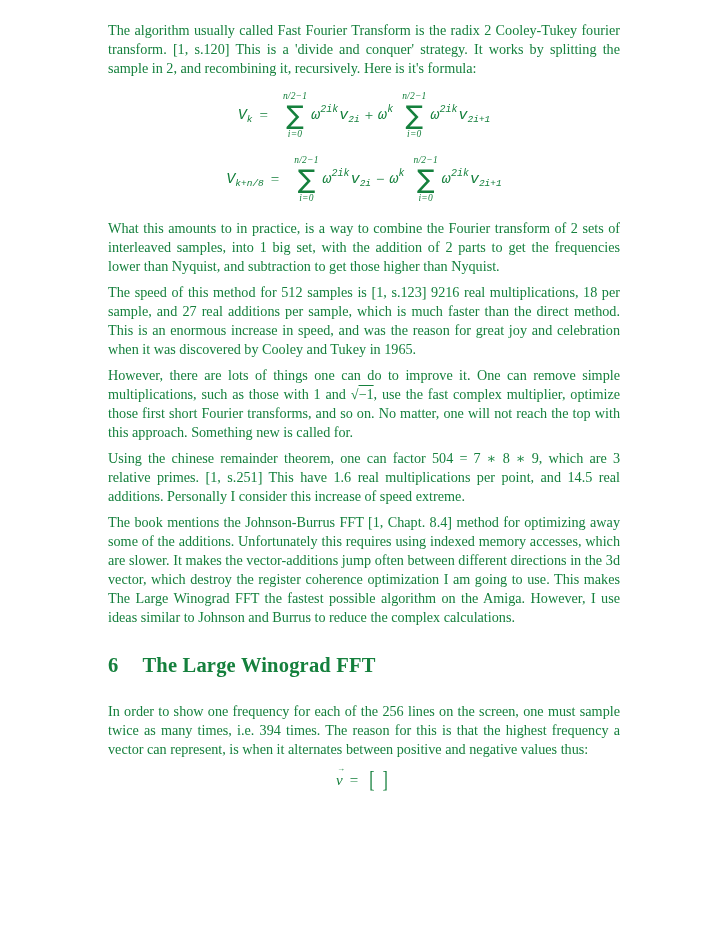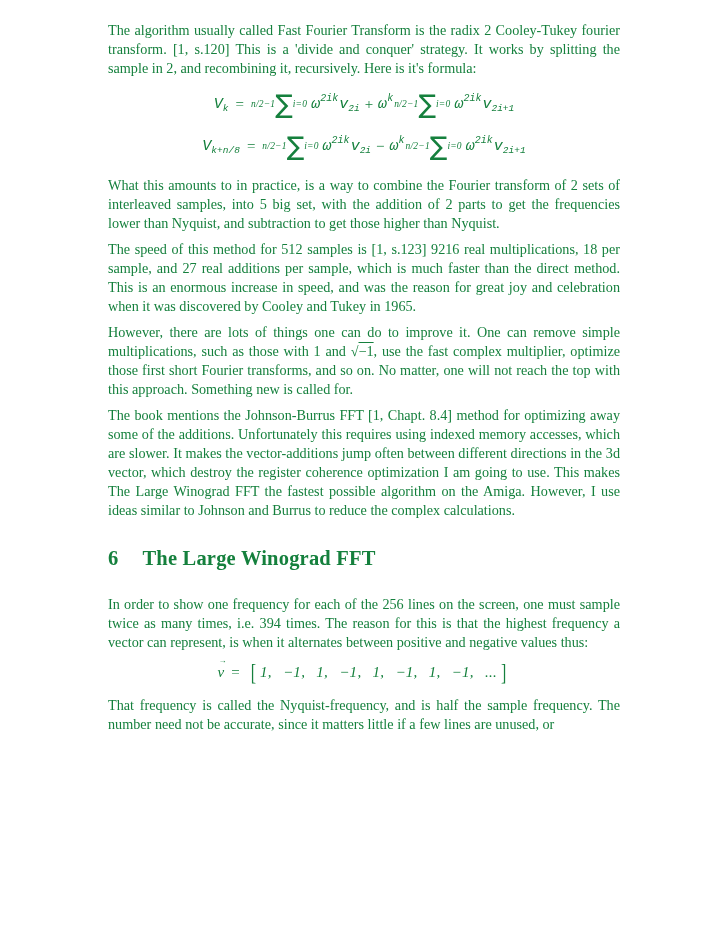--- a/index.html
+++ b/index.html
@@ -45,22 +45,23 @@
   .msub {
     font-size: 9.5px;
     font-style: italic;
     vertical-align: -3px;
     line-height: 0;
   }
   .rel { margin: 0 7px; }
   .op  { margin: 0 5px; }
   .sum {
     display: inline-flex;
+    flex-direction: column;
     align-items: center;
-    margin: 0 4px 0 0;
+    margin: 0 4px 0 8px;
   }
   .lim {
     font-size: 9.5px;
     font-style: italic;
     line-height: 1.15;
     letter-spacing: 0.2px;
   }
   .sigma {
     font-family: "DejaVu Sans", sans-serif;
     font-size: 26px;
@@ -152,42 +153,41 @@
       <span class="op">−</span>
       <span class="term"><span class="mi">ω</span><span class="msup">k</span></span>
       <span class="sum">
         <span class="lim">n/2−1</span>
         <span class="sigma">∑</span>
         <span class="lim">i=0</span>
       </span>
       <span class="term"><span class="mi">ω</span><span class="msup">2ik</span><span class="mi">v</span><span class="msub">2i+1</span></span>
     </div>
 
-    <p class="body">What this amounts to in practice, is a way to combine the Fourier transform of 2 sets of interleaved samples, into 5 big set, with the addition of 2 parts to get the frequencies lower than Nyquist, and subtraction to get those higher than Nyquist.</p>
+    <p class="body">What this amounts to in practice, is a way to combine the Fourier transform of 2 sets of interleaved samples, into 1 big set, with the addition of 2 parts to get the frequencies lower than Nyquist, and subtraction to get those higher than Nyquist.</p>
 
     <p class="body">The speed of this method for 512 samples is [1, s.123] 9216 real multiplications, 18 per sample, and 27 real additions per sample, which is much faster than the direct method. This is an enormous increase in speed, and was the reason for great joy and celebration when it was discovered by Cooley and Tukey in 1965.</p>
 
     <p class="body"><span>However, there are lots of things one can do to improve it. One can remove simple multiplications, such as those with 1 and </span><span class="sqrt"><span>√</span><span class="radicand">−1</span></span><span>, use the fast complex multiplier, optimize those first short Fourier transforms, and so on. No matter, one will not reach the top with this approach. Something new is called for.</span></p>
 
+    <p class="body">Using the chinese remainder theorem, one can factor 504 = 7 ∗ 8 ∗ 9, which are 3 relative primes. [1, s.251] This have 1.6 real multiplications per point, and 14.5 real additions. Personally I consider this increase of speed extreme.</p>
 
     <p class="body">The book mentions the Johnson-Burrus FFT [1, Chapt. 8.4] method for optimizing away some of the additions. Unfortunately this requires using indexed memory accesses, which are slower. It makes the vector-additions jump often between different directions in the 3d vector, which destroy the register coherence optimization I am going to use. This makes The Large Winograd FFT the fastest possible algorithm on the Amiga. However, I use ideas similar to Johnson and Burrus to reduce the complex calculations.</p>
 
     <h2 class="section">
       <span>6</span>
       <span>The Large Winograd FFT</span>
     </h2>
 
     <p class="body">In order to show one frequency for each of the 256 lines on the screen, one must sample twice as many times, i.e. 394 times. The reason for this is that the highest frequency a vector can represent, is when it alternates between positive and negative values thus:</p>
 
     <div class="equation vec-eq">
       <span class="vecwrap"><span class="mi">v</span><span class="vecarrow">→</span></span>
       <span class="rel">=</span>
       <span class="bracket">[</span>
-      <span class="vecbody">1, −1, 1, −1, 1, −1, 1, −1, ...</span>
       <span class="bracket">]</span>
     </div>
 
-    <p class="body">That frequency is called the Nyquist-frequency, and is half the sample frequency. The number need not be accurate, since it matters little if a few lines are unused, or</p>
 
   </div>
 
   <div class="pagenum">12</div>
 </div>
 
 </body></html>

